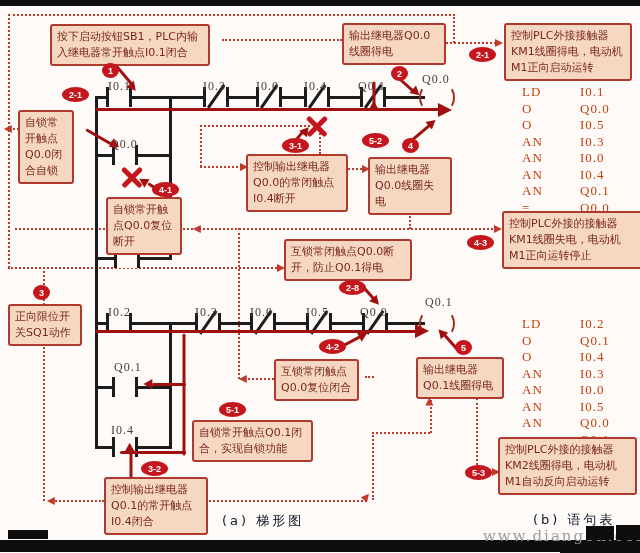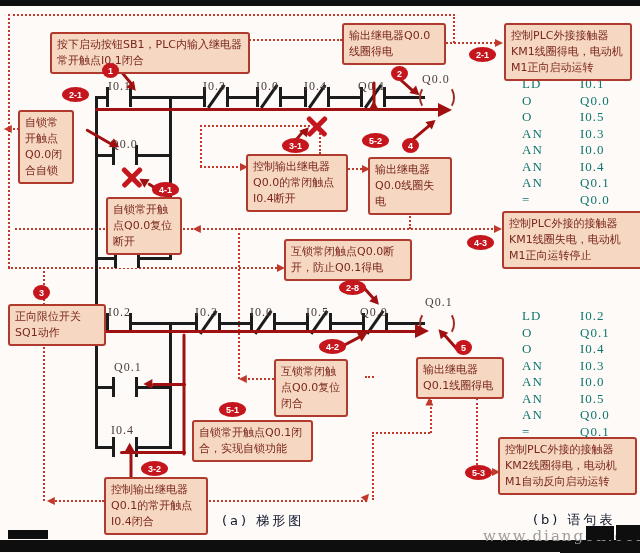--- a/index.html
+++ b/index.html
@@ -34,21 +34,21 @@
   .xm i{position:absolute;left:-3px;top:8px;width:26px;height:4.5px;background:#c5161d;border-radius:2px;}
   .xm i:first-child{transform:rotate(45deg);} .xm i:last-child{transform:rotate(-45deg);}
   
   .co{position:absolute;background:#f6d8c2;border:2px solid #b03a2e;border-radius:3px;color:#7a261c;
       font:11px/1.45 "DejaVu Sans",sans-serif;padding:3px 5px;z-index:5;box-sizing:border-box;}
   
   .bl{position:absolute;background:#c5161d;color:#fff;border-radius:50%;height:15px;z-index:6;
       font:bold 9px "Liberation Sans",sans-serif;display:flex;align-items:center;justify-content:center;}
   
   .stmt{position:absolute;left:522px;width:112px;display:flex;
-        font:13px "Liberation Serif",serif;color:#0f766e;letter-spacing:1px;}
+        font:13px "Liberation Serif",serif;color:#c2410c;letter-spacing:1px;margin-top:8px;}
   .stmt .op{width:58px;}
   .cap{position:absolute;font:13px "DejaVu Sans",sans-serif;color:#0f172a;letter-spacing:3px;}
   .wm{position:absolute;left:483px;top:527px;font:15px "DejaVu Serif",serif;color:#9d9d9d;letter-spacing:2px;z-index:7;}
 </style>
 </head>
 <body>
 
 <div id="canvas">
 
   <div class="blk" style="left:0;top:0;width:640px;height:6px"></div>
@@ -179,31 +179,31 @@
 
   <div class="xm" style="left:307px;top:116px">
       <i></i>
       <i></i>
     </div>
   <div class="xm" style="left:122px;top:167px">
       <i></i>
       <i></i>
     </div>
 
-  <div class="co" style="left:50px;top:32px;width:200px">按下启动按钮SB1，PLC内输入继电器常开触点I0.1闭合</div>
+  <div class="co" style="left:50px;top:24px;width:160px">按下启动按钮SB1，PLC内输入继电器常开触点I0.1闭合</div>
   <div class="co" style="left:18px;top:110px;width:56px">自锁常开触点Q0.0闭合自锁</div>
   <div class="co" style="left:342px;top:23px;width:104px">输出继电器Q0.0线圈得电</div>
   <div class="co" style="left:504px;top:23px;width:128px">控制PLC外接接触器KM1线圈得电，电动机M1正向启动运转</div>
   <div class="co" style="left:246px;top:154px;width:102px">控制输出继电器Q0.0的常闭触点I0.4断开</div>
   <div class="co" style="left:368px;top:157px;width:84px">输出继电器Q0.0线圈失电</div>
   <div class="co" style="left:106px;top:197px;width:76px">自锁常开触点Q0.0复位断开</div>
   <div class="co" style="left:284px;top:239px;width:128px">互锁常闭触点Q0.0断开，防止Q0.1得电</div>
   <div class="co" style="left:502px;top:211px;width:142px">控制PLC外接的接触器KM1线圈失电，电动机M1正向运转停止</div>
-  <div class="co" style="left:8px;top:304px;width:98px">正向限位开关SQ1动作</div>
-  <div class="co" style="left:274px;top:359px;width:74px">互锁常闭触点Q0.0复位闭合</div>
+  <div class="co" style="left:8px;top:304px;width:74px">正向限位开关SQ1动作</div>
+  <div class="co" style="left:274px;top:359px;width:85px">互锁常闭触点Q0.0复位闭合</div>
   <div class="co" style="left:416px;top:357px;width:88px">输出继电器Q0.1线圈得电</div>
   <div class="co" style="left:192px;top:420px;width:121px">自锁常开触点Q0.1闭合，实现自锁功能</div>
   <div class="co" style="left:104px;top:477px;width:104px">控制输出继电器Q0.1的常开触点I0.4闭合</div>
   <div class="co" style="left:498px;top:437px;width:139px">控制PLC外接的接触器KM2线圈得电，电动机M1自动反向启动运转</div>
 
   <div class="bl" style="left:102px;top:63px;width:17px">1</div>
   <div class="bl" style="left:62px;top:87px;width:27px">2-1</div>
   <div class="bl" style="left:391px;top:66px;width:17px">2</div>
   <div class="bl" style="left:339px;top:280px;width:27px">2-8</div>
   <div class="bl" style="left:469px;top:47px;width:27px">2-1</div>

